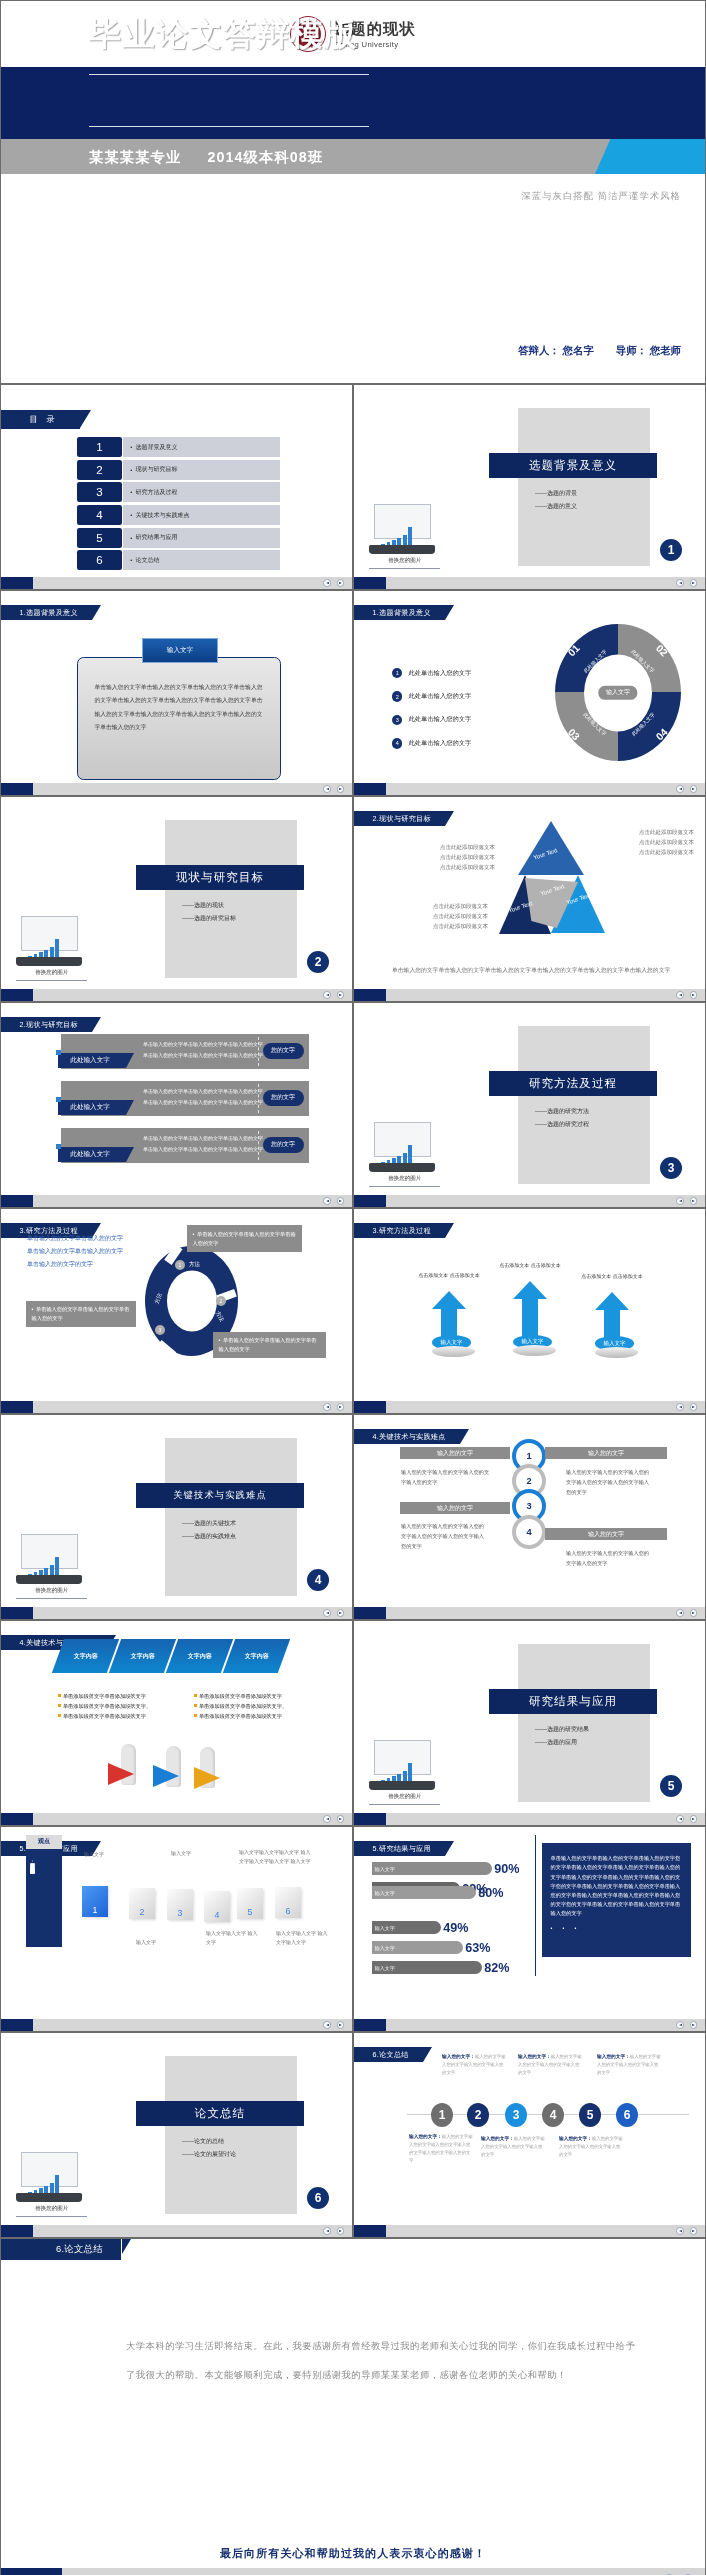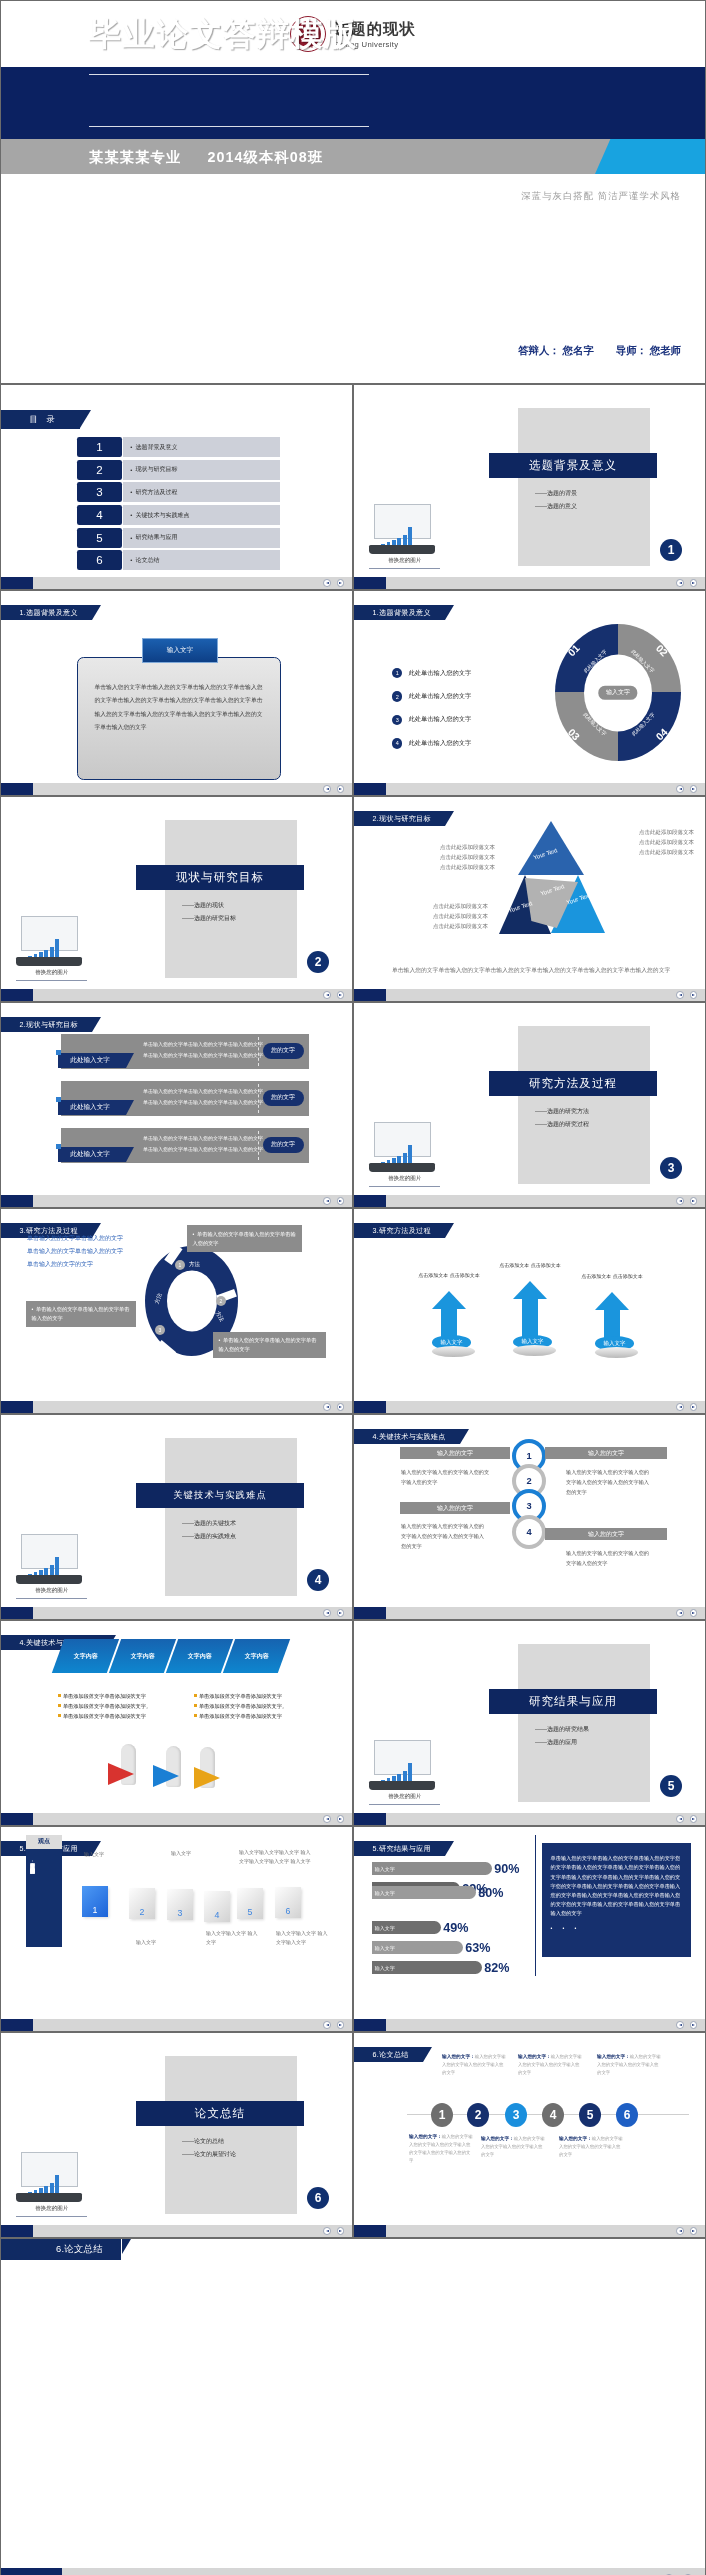--- a/index.html
+++ b/index.html
@@ -886,20 +886,22 @@
         <div class="navdot next">
             <i></i>
           </div>
         </div>
     </div>
 
   </div>
 
   <div class="slide full final">
     <div class="ribbon" style="top:0;height:21px;font-size:9.3px;padding:0 18.6px 0 55px">6.论文总结</div>
+    <div class="body">大学本科的学习生活即将结束。在此，我要感谢所有曾经教导过我的老师和关心过我的同学，你们在我成长过程中给予了我很大的帮助。本文能够顺利完成，要特别感谢我的导师某某某老师，感谢各位老师的关心和帮助！</div>
+    <div class="punch">最后向所有关心和帮助过我的人表示衷心的感谢！</div>
     <div class="footbar" style="height:20px">
       <div class="tab" style="width:61px;height:20px"></div>
       <div class="navdot prev" style="top:5.5px;right:31px;width:10px;height:10px">
           <i style="top:2.7px;left:2.2px"></i>
         </div>
       <div class="navdot next" style="top:5.5px;right:12px;width:10px;height:10px">
           <i style="top:2.7px;left:2.2px"></i>
         </div>
     </div>
   </div>

